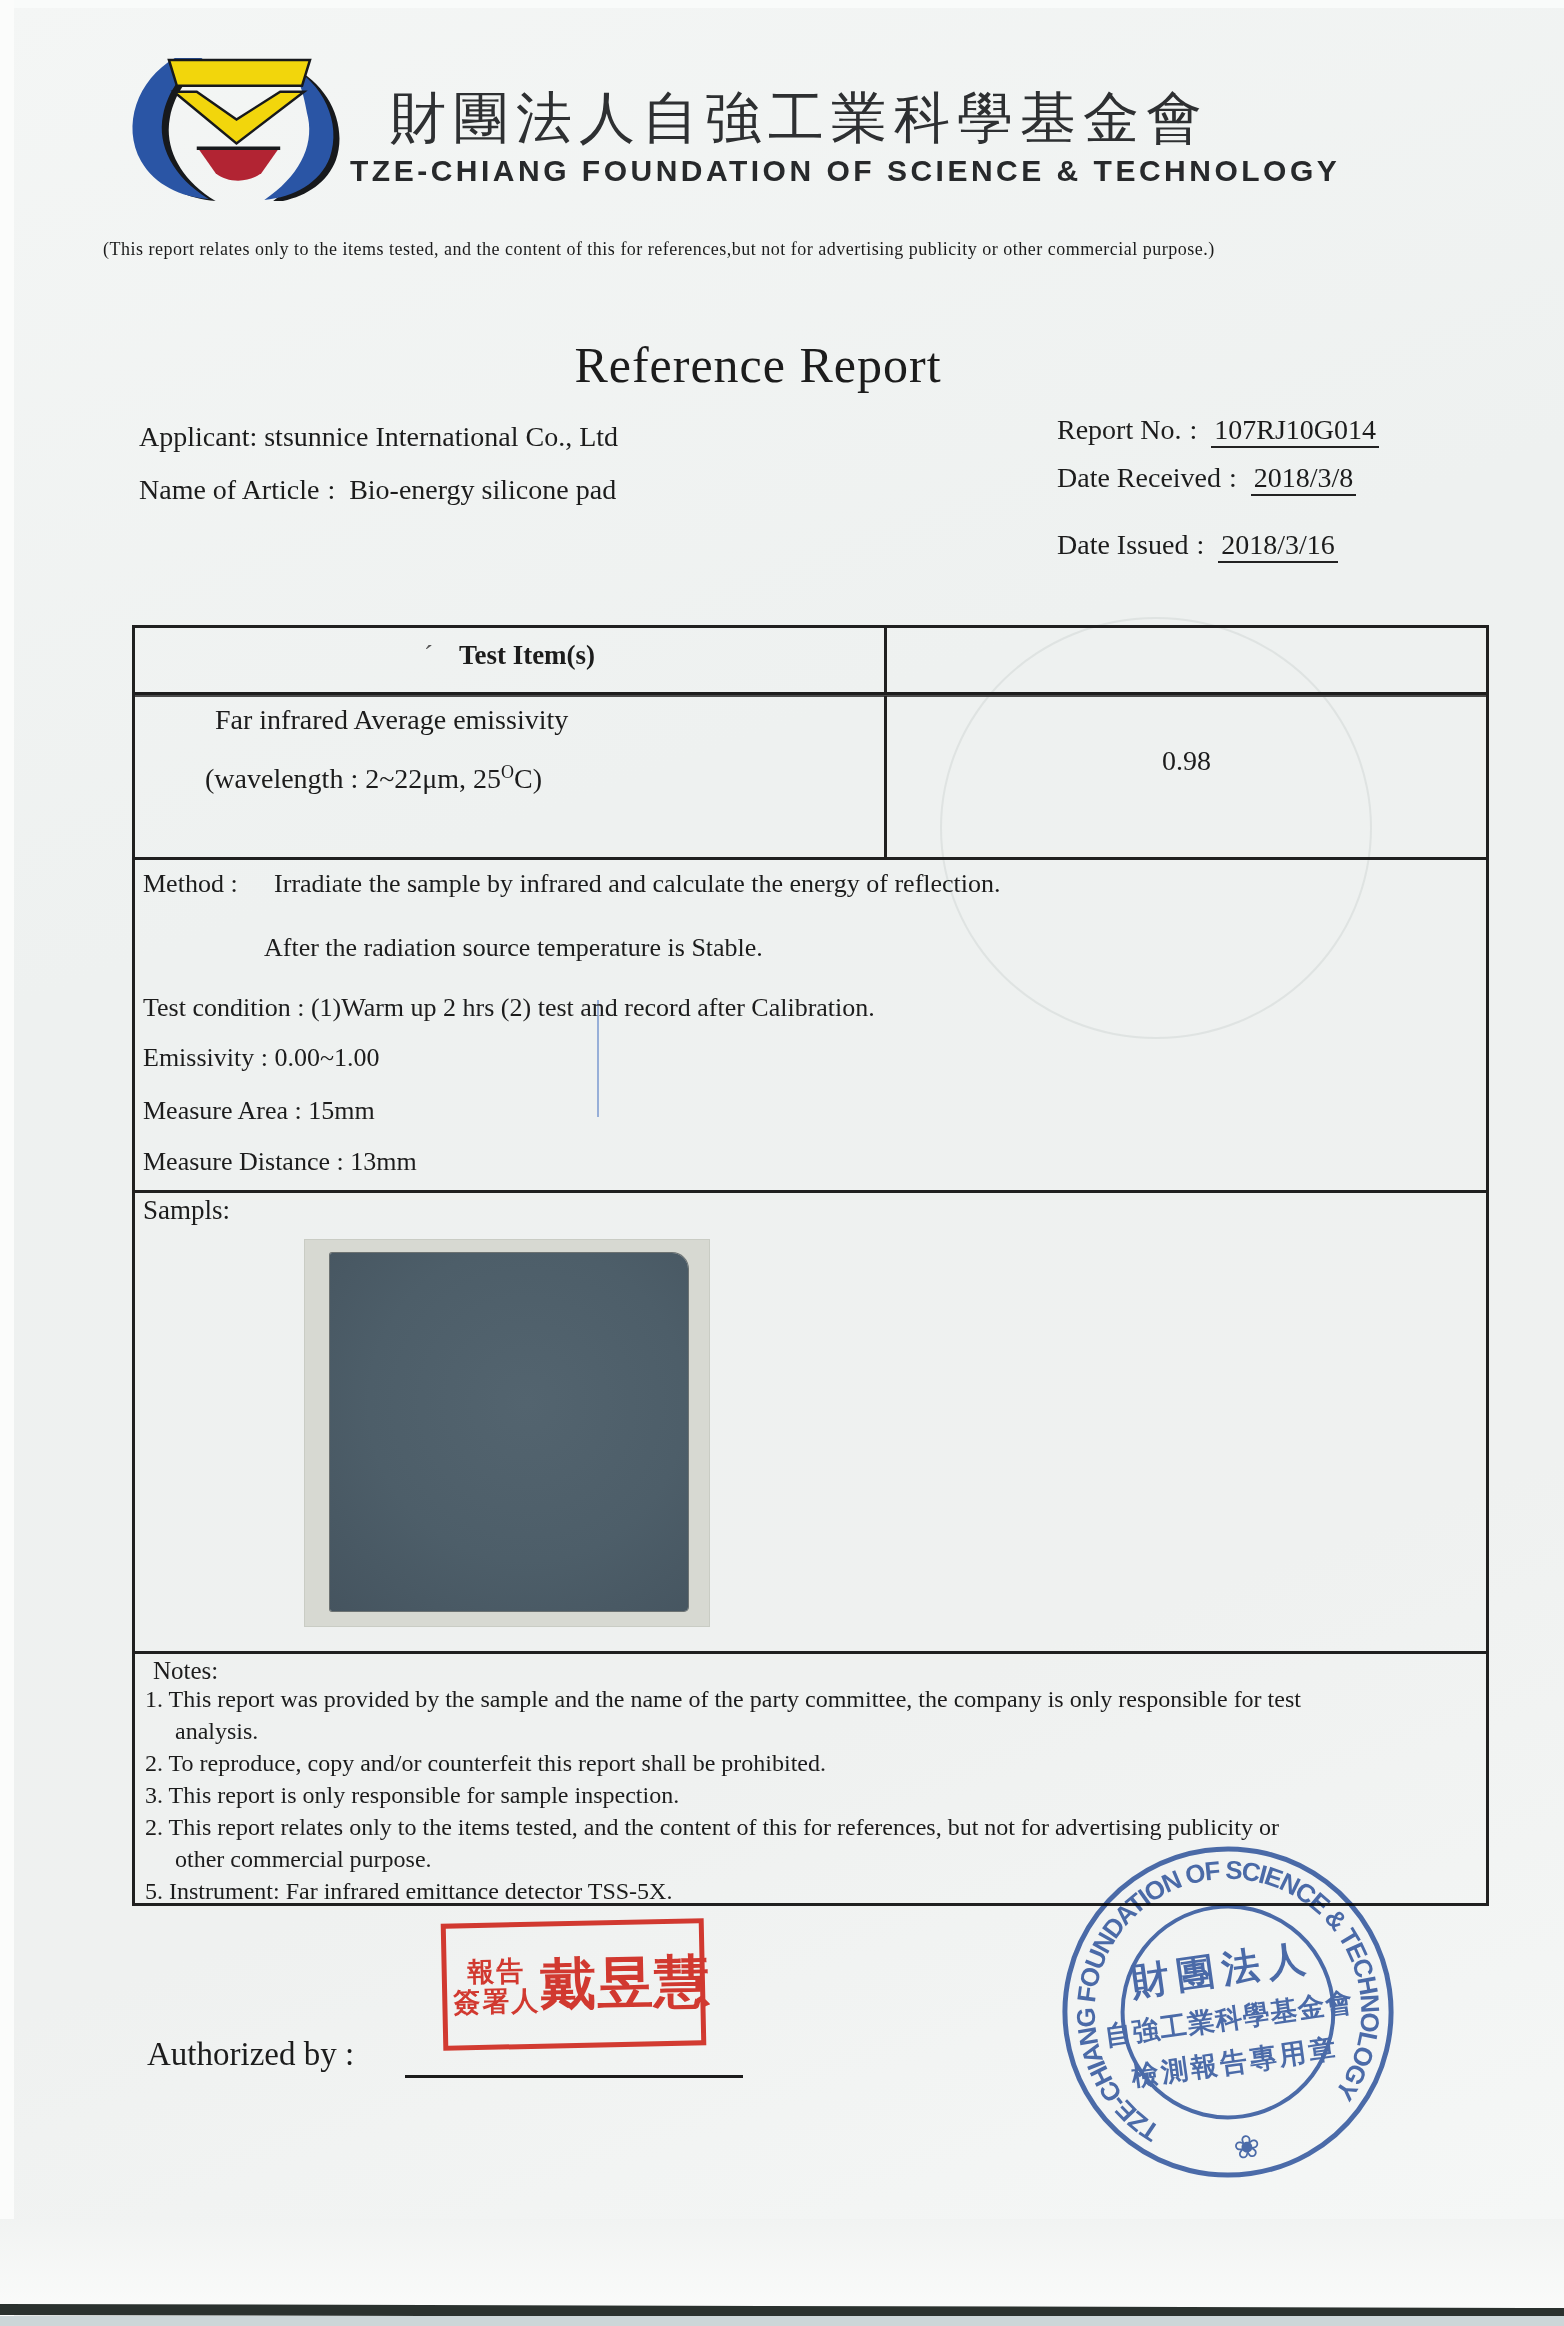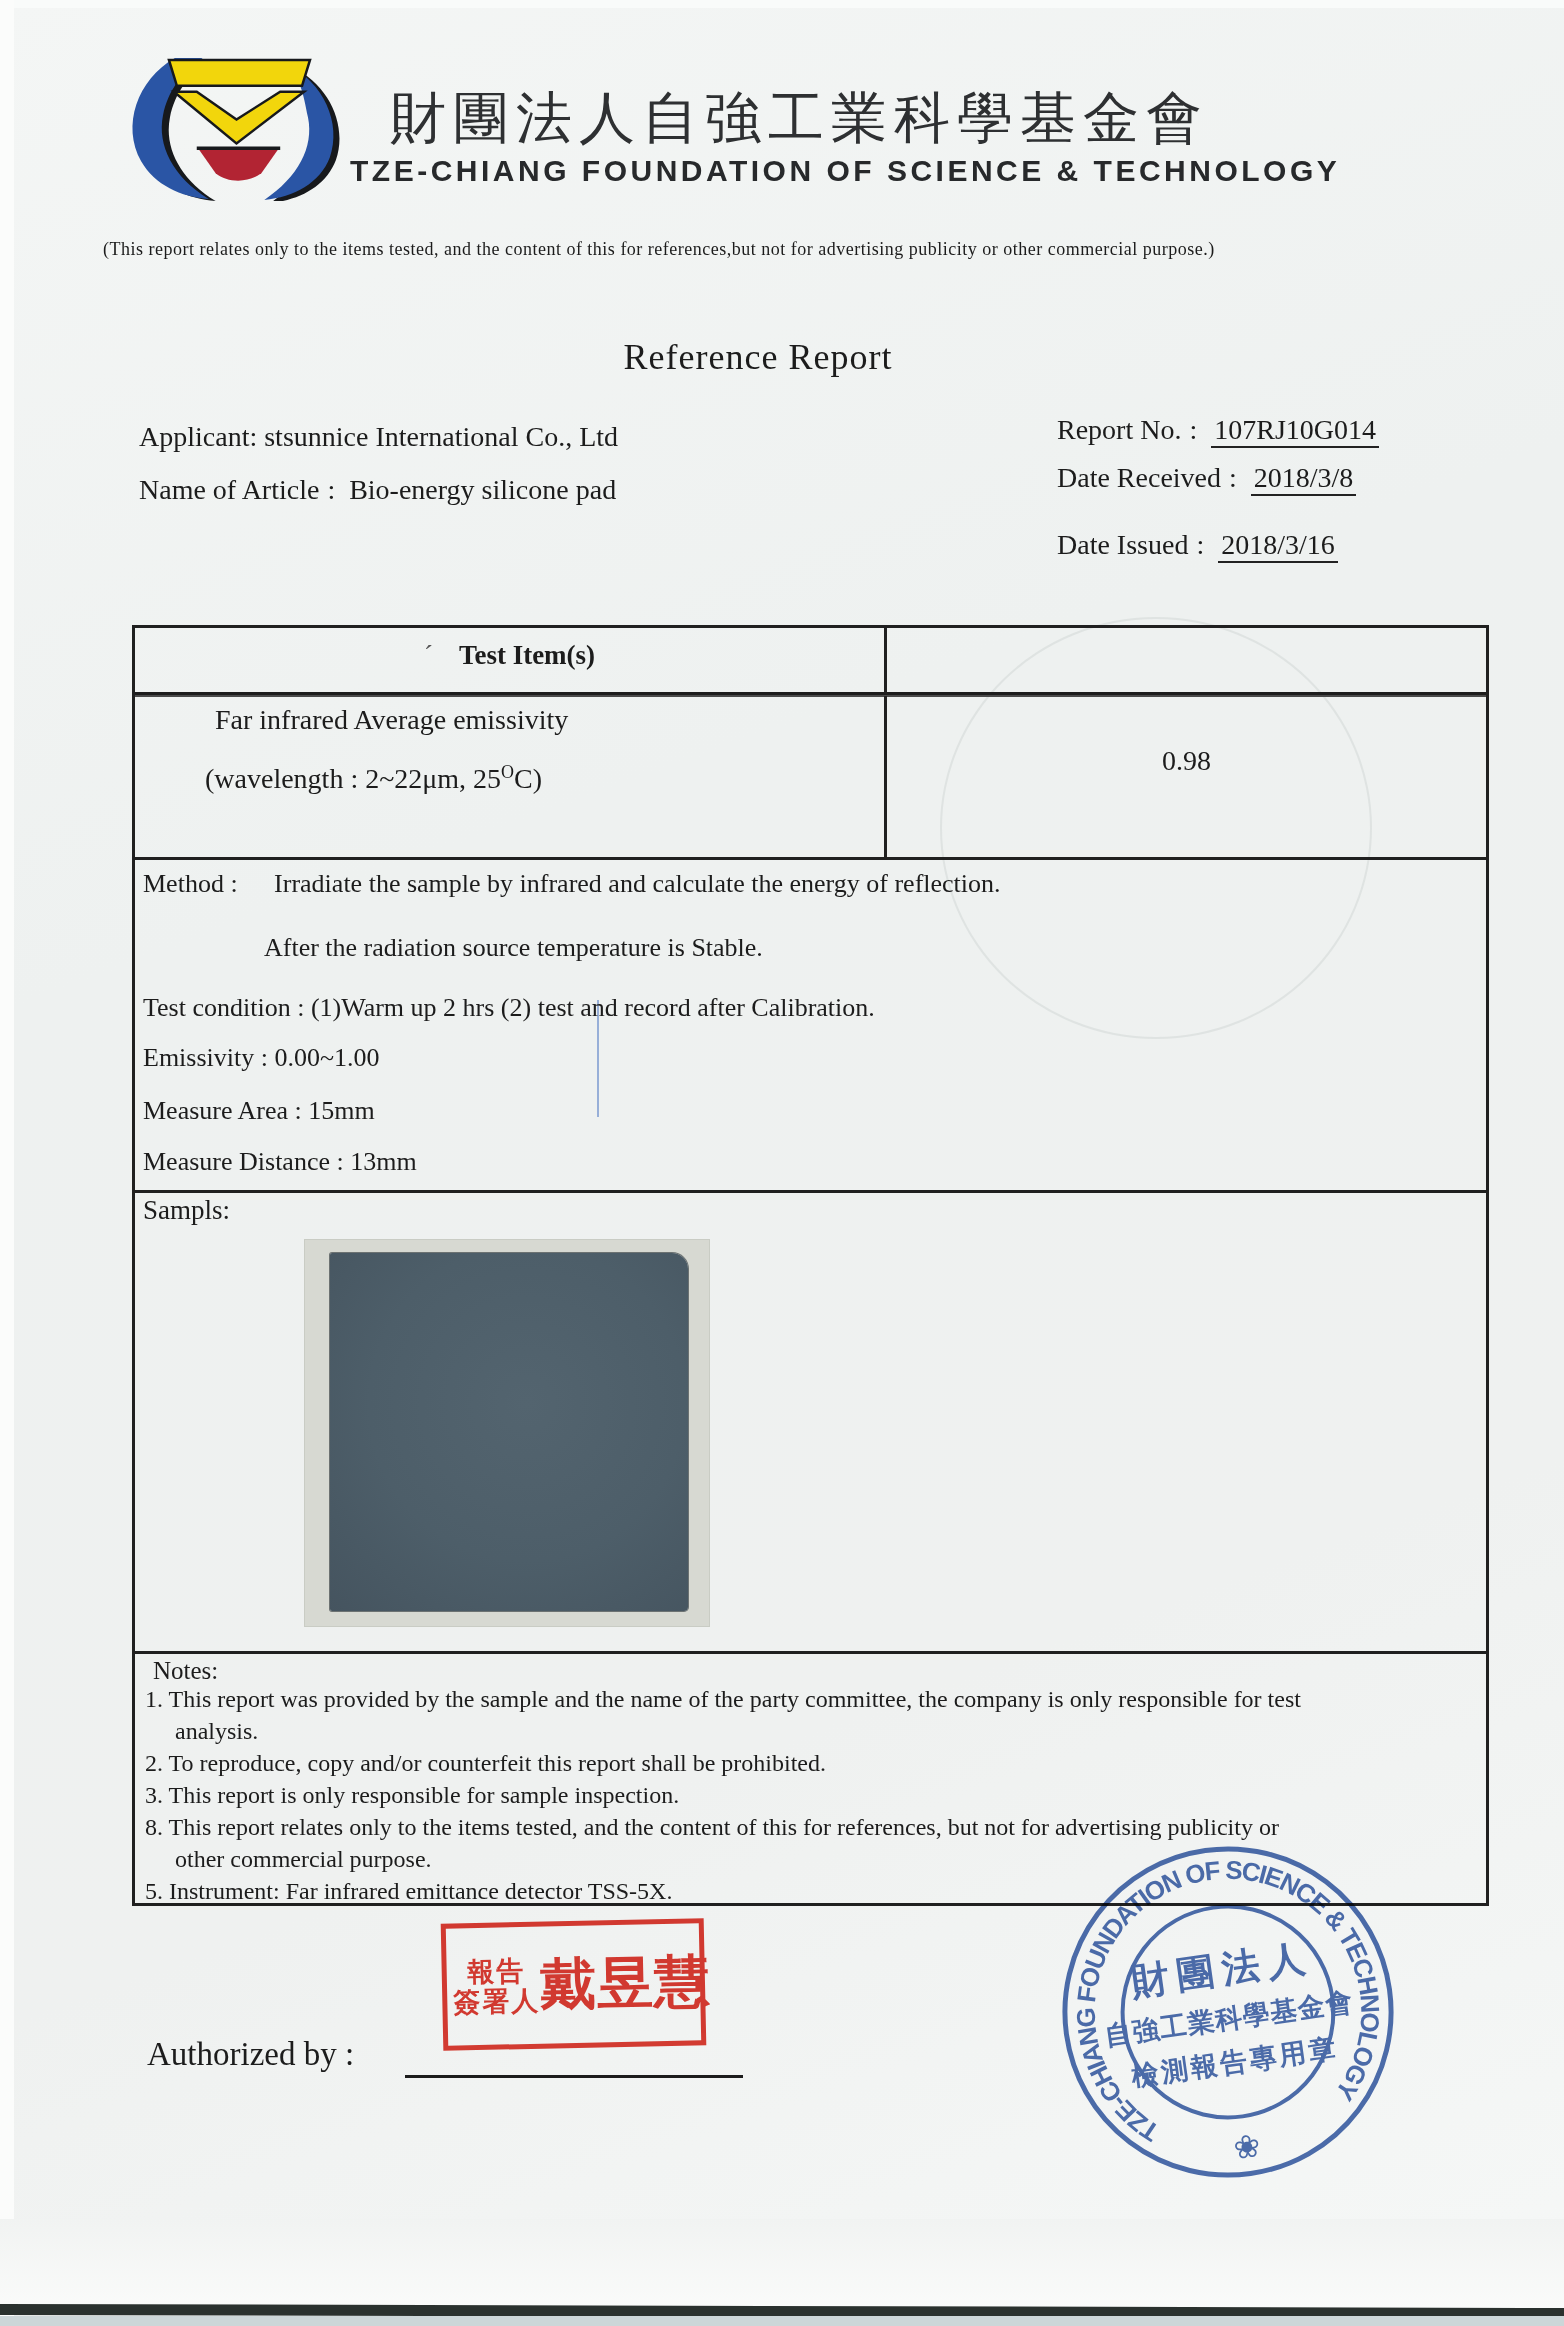--- a/index.html
+++ b/index.html
@@ -15,21 +15,21 @@
   .edge-bottom-white{left:0;top:2219px;width:100%;height:90px;background:linear-gradient(#f1f3f2,#fafbfa);}
   .scan-strip{left:0;top:2306px;width:1572px;height:11px;background:#2a312e;transform:rotate(0.15deg);}
   .scan-below{left:0;top:2316px;width:100%;height:10px;background:#ccd6d8;}
   .artifact-line{left:597px;top:1000px;width:2px;height:117px;background:#5d84c8;opacity:.6;}
   .emboss{left:940px;top:617px;width:428px;height:418px;border:2px solid rgba(203,210,208,.45);border-radius:50%;}
   
   .logo{left:111px;top:50px;width:249px;height:151px;}
   .org-zh{left:390px;top:90px;font-size:56px;line-height:1;letter-spacing:7px;color:#2e3032;font-family:"Liberation Sans",sans-serif;font-weight:500;white-space:nowrap;}
   .org-en{left:350px;top:156px;font-size:30px;line-height:1;letter-spacing:3.5px;color:#27292b;font-family:"Liberation Sans",sans-serif;font-weight:700;white-space:nowrap;}
   .disclaimer{left:103px;top:239px;font-size:18px;letter-spacing:0.5px;white-space:nowrap;}
-  .title{left:0;top:336px;width:1516px;text-align:center;font-size:36px;letter-spacing:1px;}
+  .title{left:0;top:336px;width:1516px;text-align:center;font-size:50px;letter-spacing:1px;}
   .info{font-size:28px;white-space:nowrap;}
   .uline{border-bottom:2px solid #222;padding:0 3px 1px 3px;}
   .wcolon{display:inline-block;margin:0 14px 0 8px;}
   
   .report-box{left:132px;top:625px;width:1357px;height:1281px;border:3px solid #202020;box-sizing:border-box;}
   .hline{position:absolute;left:0;width:100%;background:#202020;}
   .vline{position:absolute;top:0;width:3px;background:#202020;}
   .dbl{position:absolute;left:0;width:100%;height:4px;border-top:3px solid #1d1d1d;border-bottom:2px solid #4a4a4a;box-sizing:border-box;background:transparent;}
   .th{font-weight:700;font-size:27px;text-align:center;}
   .cell{font-size:28px;}
@@ -134,21 +134,21 @@
     <div class="abs photo">
       <div class="pad"></div>
     </div>
 
     <div class="abs notes-heading" style="left:18px;top:1029px;">Notes:</div>
     <div class="abs" style="left:10px;top:1055px;width:1337px;">
         <div class="note-line">1. This report was provided by the sample and the name of the party committee, the company is only responsible for test</div>
         <div class="note-line cont">analysis.</div>
         <div class="note-line">2. To reproduce, copy and/or counterfeit this report shall be prohibited.</div>
         <div class="note-line">3. This report is only responsible for sample inspection.</div>
-        <div class="note-line">8. This report relates only to the items tested, and the content of this for references, but not for advertising publicity or</div>
+        <div class="note-line">2. This report relates only to the items tested, and the content of this for references, but not for advertising publicity or</div>
         <div class="note-line cont">other commercial purpose.</div>
         <div class="note-line">5. Instrument: Far infrared emittance detector TSS-5X.</div>
       </div>
   </div>
 
   <div class="abs red-stamp">
     <div class="red-small">
       <div>報告</div>
       <div>簽署人</div>
     </div>

